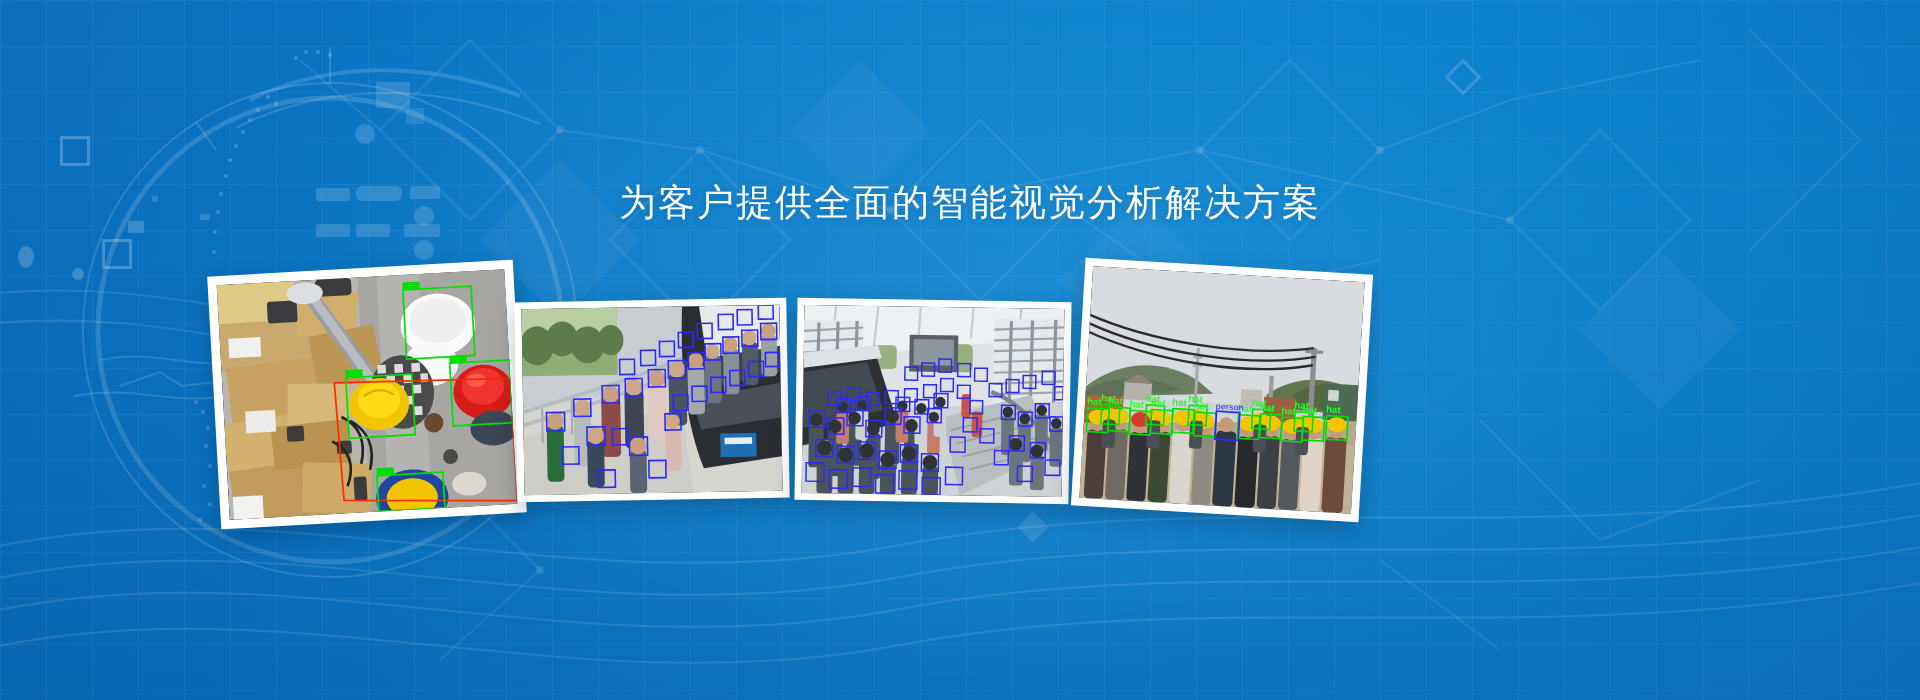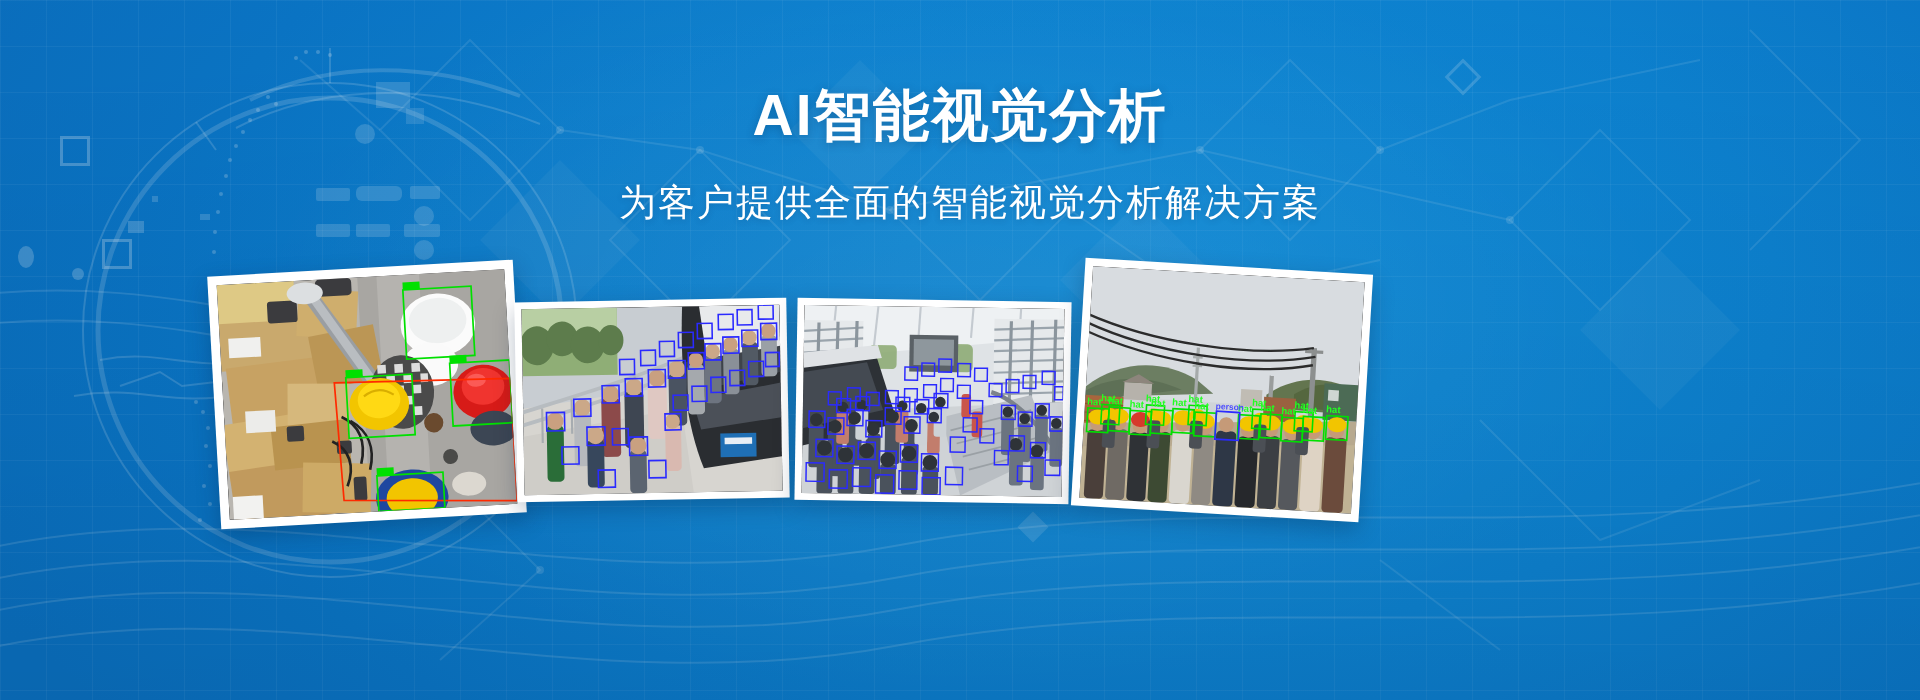--- a/index.html
+++ b/index.html
@@ -187,21 +187,20 @@
   <div class="sq-fill" style="left:128px;top:221px;width:16px;height:12px;"></div>
   <div class="sq-fill" style="left:376px;top:82px;width:34px;height:26px;background:rgba(255,255,255,.16);"></div>
   <div class="sq-fill" style="left:406px;top:108px;width:18px;height:16px;background:rgba(255,255,255,.13);"></div>
   <div class="sq-fill" style="left:1022px;top:516px;width:22px;height:22px;background:rgba(255,255,255,.13);transform:rotate(45deg);"></div>
   <div class="sq-outline" style="left:1450px;top:64px;width:20px;height:20px;transform:rotate(45deg);border-color:rgba(255,255,255,.18);"></div>
   <div class="dot" style="left:18px;top:246px;width:16px;height:22px;border-radius:50%;"></div>
   <div class="dot" style="left:72px;top:268px;width:12px;height:12px;"></div>
 
   <div class="bg-layer vignette"></div>
 
-  <div class="headline">AI智能视觉分析</div>
   <div class="subline">为客户提供全面的智能视觉分析解决方案</div>
 
   <div class="strip">
 
     <div class="photo" id="photo-1">
       <div class="inner">
         <svg class="scene-svg" viewBox="0 0 270 217" preserveAspectRatio="none">
 
           <rect x="0" y="0" width="270" height="217" fill="#b9b6b0"></rect>
           <rect x="132" y="0" width="138" height="217" fill="#a8a6a2"></rect>

